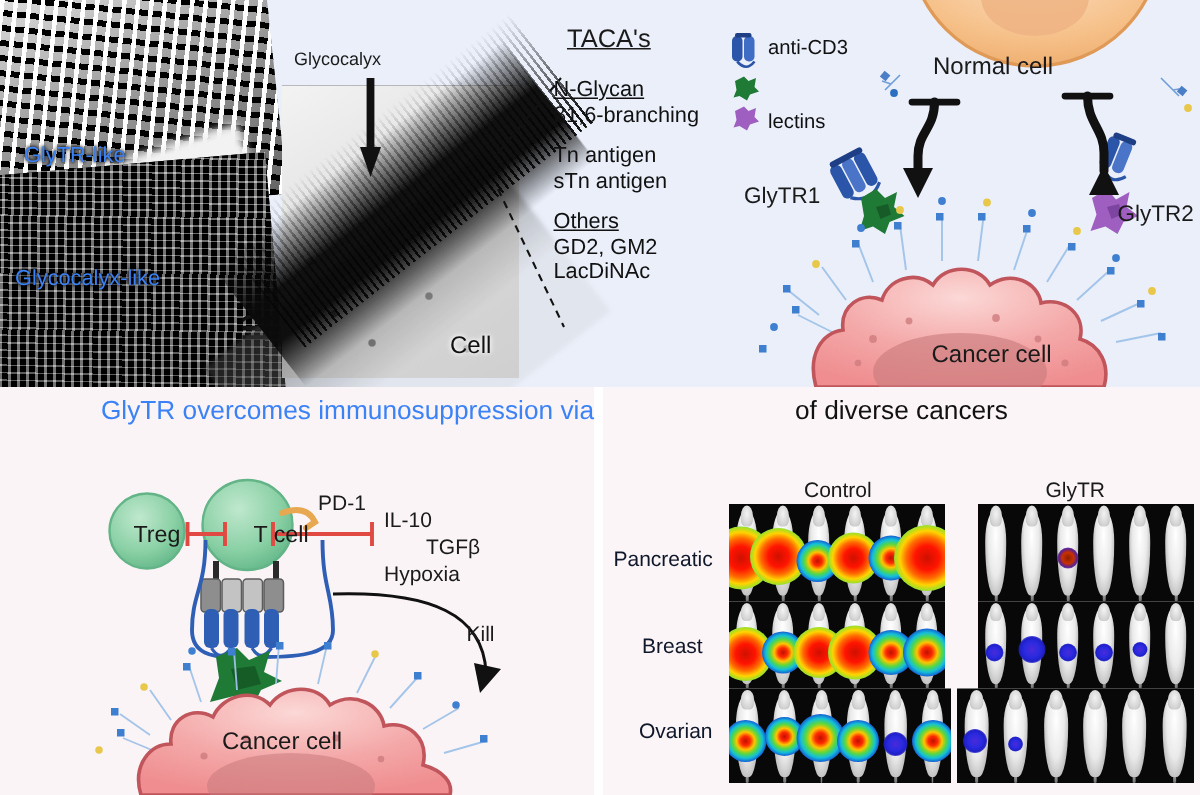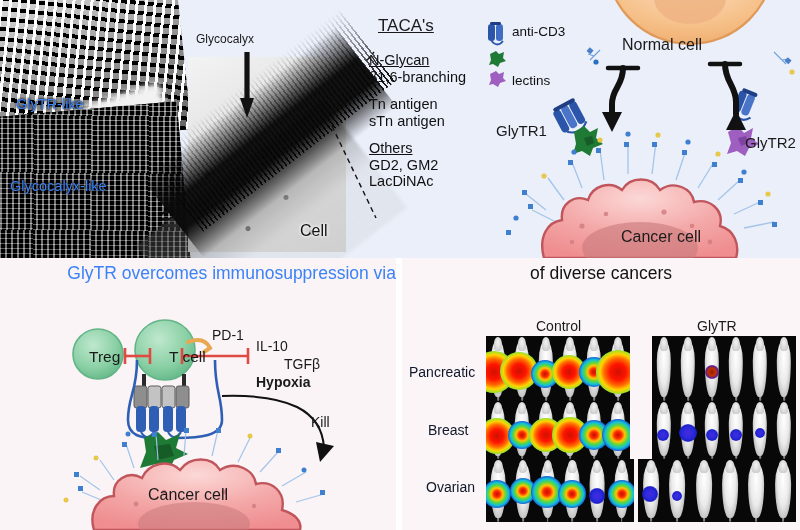--- a/index.html
+++ b/index.html
@@ -129,21 +129,21 @@
   
   #title-bl {
     position: absolute; left: 0; top: 262px; width: 396px;
     text-align: right; font-size: 17.5px; color: #3b82f6; line-height: 22px;
   }
   #treg-label { left: 89px; top: 348px; font-size: 15.5px; }
   #tcell-label { left: 169px; top: 348px; font-size: 15.5px; }
   #pd1-label { left: 212px; top: 327px; font-size: 14px; }
   #il10-label { left: 256px; top: 338px; font-size: 14px; }
   #tgfb-label { left: 256px; top: 356px; font-size: 14px; margin-left: 28px; }
-  #hypoxia-label { left: 256px; top: 374px; font-size: 14px; font-weight: bold; }
+  #hypoxia-label { left: 256px; top: 374px; font-size: 14px; }
   #kill-label { left: 311px; top: 414px; font-size: 14px; }
   #cancercell-label-bl { left: 148px; top: 486px; font-size: 16px; }
 
   
   #title-br {
     position: absolute; left: 402px; top: 262px; width: 398px;
     text-align: center; font-size: 17.5px; color: #111; line-height: 22px;
   }
   #hdr-control { left: 536px; top: 318px; font-size: 14px; }
   #hdr-glytr   { left: 697px; top: 318px; font-size: 14px; }

